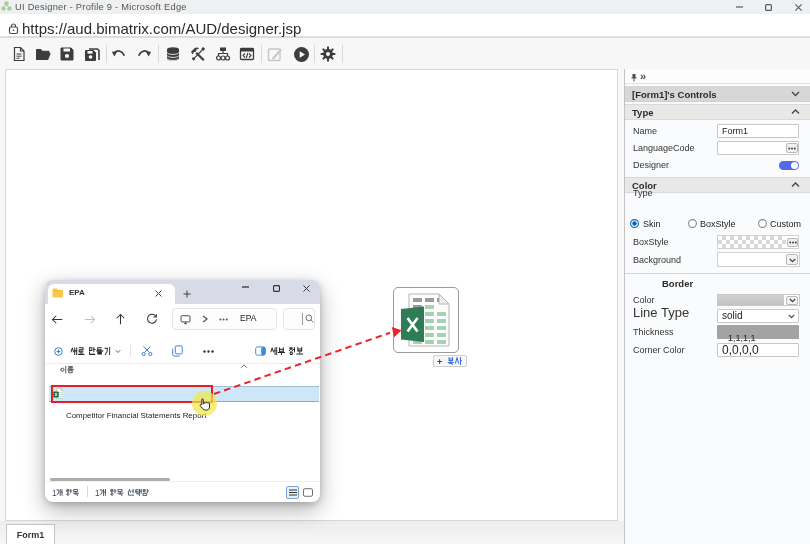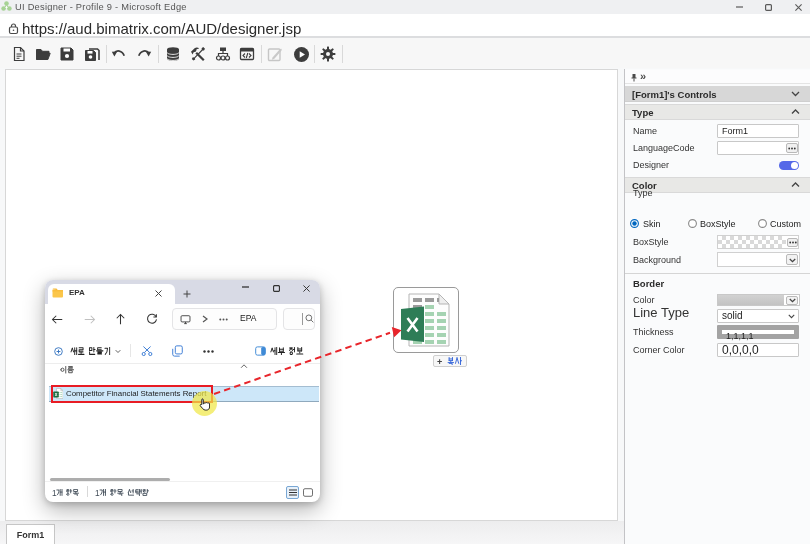--- a/index.html
+++ b/index.html
@@ -182,37 +182,37 @@
       </svg>
     </div>
     <div class="abs" style="left:633px;top:255px;font-size:9px;color:#333;font-weight:normal">Background</div>
 <div class="abs" style="left:717px;top:252px;width:83px;height:15px;border:1px solid #d0d0d0;background:#fff"></div>
 <div class="abs" style="left:786px;top:254px;width:12px;height:11px;background:#f2f2f2;border:1px solid #b9b9b9;border-radius:2px"></div>
 <svg class="abs" style="left:788.5px;top:258px" width="7" height="5" viewBox="0 0 9 6">
       <path d="M1 1 L4.5 4.5 L8 1" fill="none" stroke="#444" stroke-width="1.6"></path>
     </svg>
 
 <div class="abs" style="left:625px;top:273px;width:185px;height:1px;background:#d5d5d5"></div>
-<div class="abs" style="left:633px;top:278px;font-size:9.5px;font-weight:bold;color:#2b2b2b">Border</div>
+<div class="abs" style="left:662px;top:278px;font-size:9.5px;font-weight:bold;color:#2b2b2b">Border</div>
 <div class="abs" style="left:633px;top:295px;font-size:9px;color:#333;font-weight:normal">Color</div>
 <div class="abs" style="left:717px;top:294px;width:83px;height:12px;border:1px solid #c8c8c8;background:#fff"></div>
 <div class="abs" style="left:718px;top:295px;width:66px;height:10px;background:linear-gradient(#d2d2d2,#c3c3c3)"></div>
 <div class="abs" style="left:786px;top:295.5px;width:12px;height:9px;background:#f2f2f2;border:1px solid #b9b9b9;border-radius:2px"></div>
 <svg class="abs" style="left:788.5px;top:298px" width="7" height="5" viewBox="0 0 9 6">
       <path d="M1 1 L4.5 4.5 L8 1" fill="none" stroke="#444" stroke-width="1.6"></path>
     </svg>
 <div class="abs" style="left:633px;top:305px;font-size:13px;color:#333;font-weight:normal">Line Type</div>
     <div class="abs" style="left:717px;top:309px;width:82px;height:14px;background:#fff;border:1px solid #c8c8c8;border-radius:1px">
       <div style="padding:0 4px;font-size:10px;color:#222;line-height:12px">solid</div>
     </div>
     <svg class="abs" style="left:788px;top:314px" width="7" height="5" viewBox="0 0 9 6">
       <path d="M1 1 L4.5 4.5 L8 1" fill="none" stroke="#444" stroke-width="1.4"></path>
     </svg>
     <div class="abs" style="left:633px;top:327px;font-size:9px;color:#333;font-weight:normal">Thickness</div>
-    <div class="abs" style="left:717px;top:325px;width:82px;height:14px;background:#fff;border:5px solid #a3a3a3;border-radius:1px">
+    <div class="abs" style="left:717px;top:325px;width:82px;height:14px;background:#fff;border:7px solid #a3a3a3;border-radius:1px">
       <div style="padding:0 4px;font-size:9px;color:#222;line-height:12px">1,1,1,1</div>
     </div>
     <div class="abs" style="left:633px;top:345px;font-size:9px;color:#333;font-weight:normal">Corner Color</div>
     <div class="abs" style="left:717px;top:343px;width:82px;height:14px;background:#fff;border:1px solid #c8c8c8;border-radius:1px">
       <div style="padding:0 4px;font-size:12px;color:#222;line-height:12px">0,0,0,0</div>
     </div>
 <div class="abs" style="left:393px;top:287px;width:66px;height:66px;background:#fff;border:1.5px solid #9a9a9a;border-radius:5px"></div>
 <svg class="abs" style="left:399px;top:291px" width="54" height="58" viewBox="0 0 54 58">
   <path d="M10 3 h30 l10 10 v42 h-40 Z" fill="#fdfdfd" stroke="#b5b5b5" stroke-width="1"></path>
   <path d="M40 3 v10 h10 Z" fill="#eeeeee" stroke="#b5b5b5" stroke-width="1"></path>
@@ -445,21 +445,21 @@
         <rect x="9" y="8" width="4" height="2.2"></rect>
         <rect x="14.5" y="8" width="4" height="2.2"></rect>
         <rect x="9" y="12" width="4" height="2.2"></rect>
         <rect x="14.5" y="12" width="4" height="2.2"></rect>
         <rect x="9" y="16" width="4" height="2.2"></rect>
         <rect x="14.5" y="16" width="4" height="2.2"></rect>
       </g>
   <rect x="0.5" y="7" width="11" height="12" rx="1.5" fill="#1d6f42"></rect>
   <text x="6" y="16.5" font-family="Liberation Sans,sans-serif" font-size="9.5" font-weight="bold" fill="#fff" text-anchor="middle">x</text>
 </svg>
-<div class="abs" style="left:66px;top:389px;font-size:7.9px;color:#1c1c1c">Competitor Financial Statements Report</div>
+<div class="abs" style="left:66px;top:411px;font-size:7.9px;color:#1c1c1c">Competitor Financial Statements Report</div>
 <div class="abs" style="left:51px;top:385px;width:162px;height:18px;border:2.2px solid #e81c24"></div>
 
 <div class="abs" style="left:50px;top:478px;width:120px;height:2.5px;background:#adadad;border-radius:2px"></div>
 <div class="abs" style="left:45px;top:481px;width:275px;height:21px;border-top:1px solid #f0f0f0"></div>
 <div class="abs" style="left:52px;top:488.5px">
       <svg width="27.5" height="7.0" viewBox="0 0 27.5 7.0" style="display:block" fill="none" stroke="#3f4a56" stroke-width="12.50" stroke-linecap="round" stroke-linejoin="round">
         <text x="0.00" y="6.79" font-family="Liberation Sans,sans-serif" font-size="8.26" fill="#3f4a56" stroke="none">1</text>
         <g transform="translate(3.85 0) scale(0.0700 0.0700)">
           <path d="M14 14 H44 C44 46 36 70 20 84"></path>
           <path d="M62 6 V92"></path>

